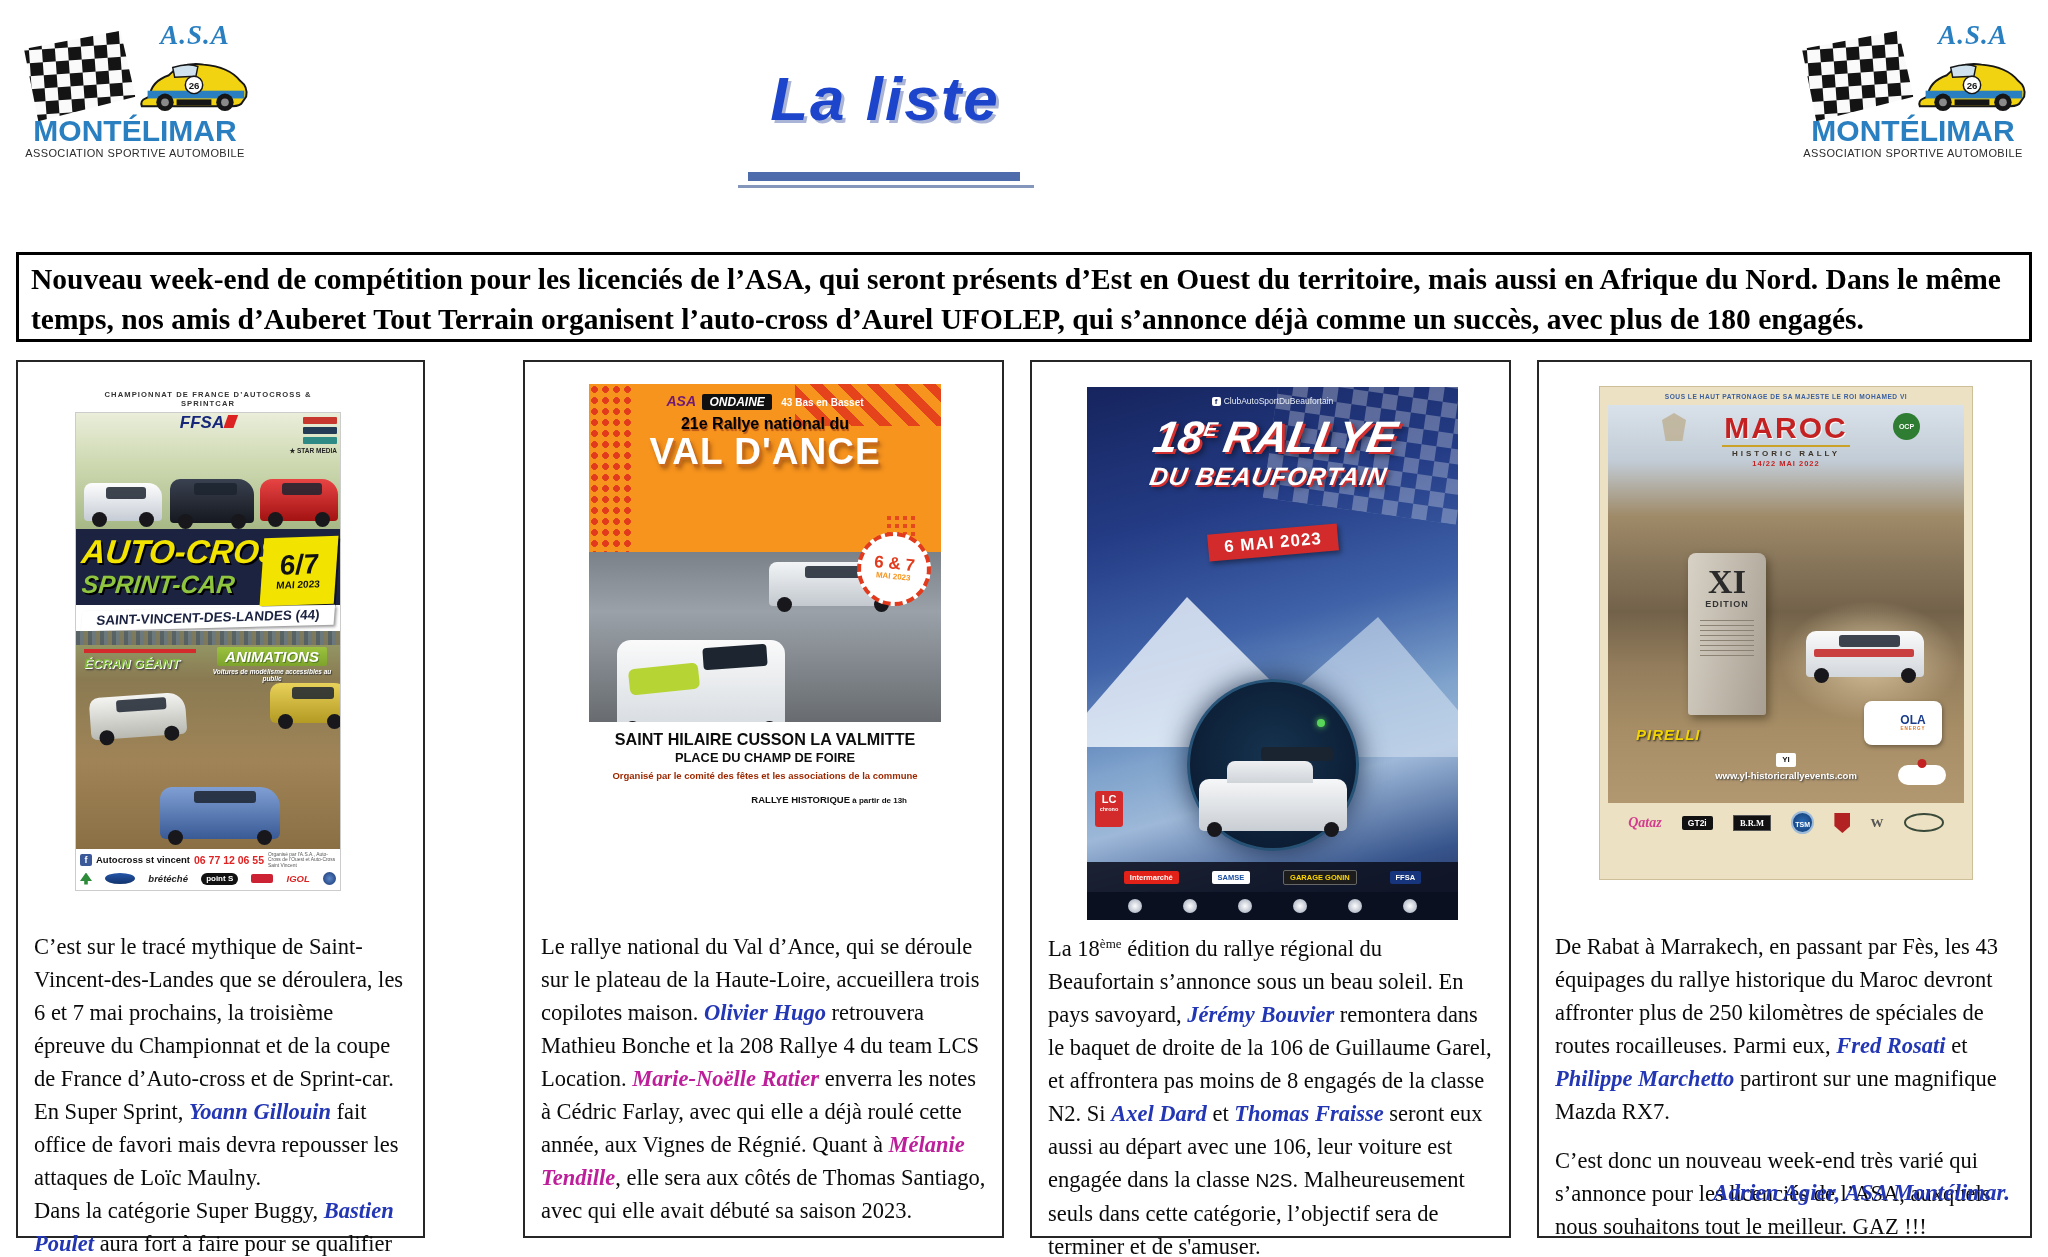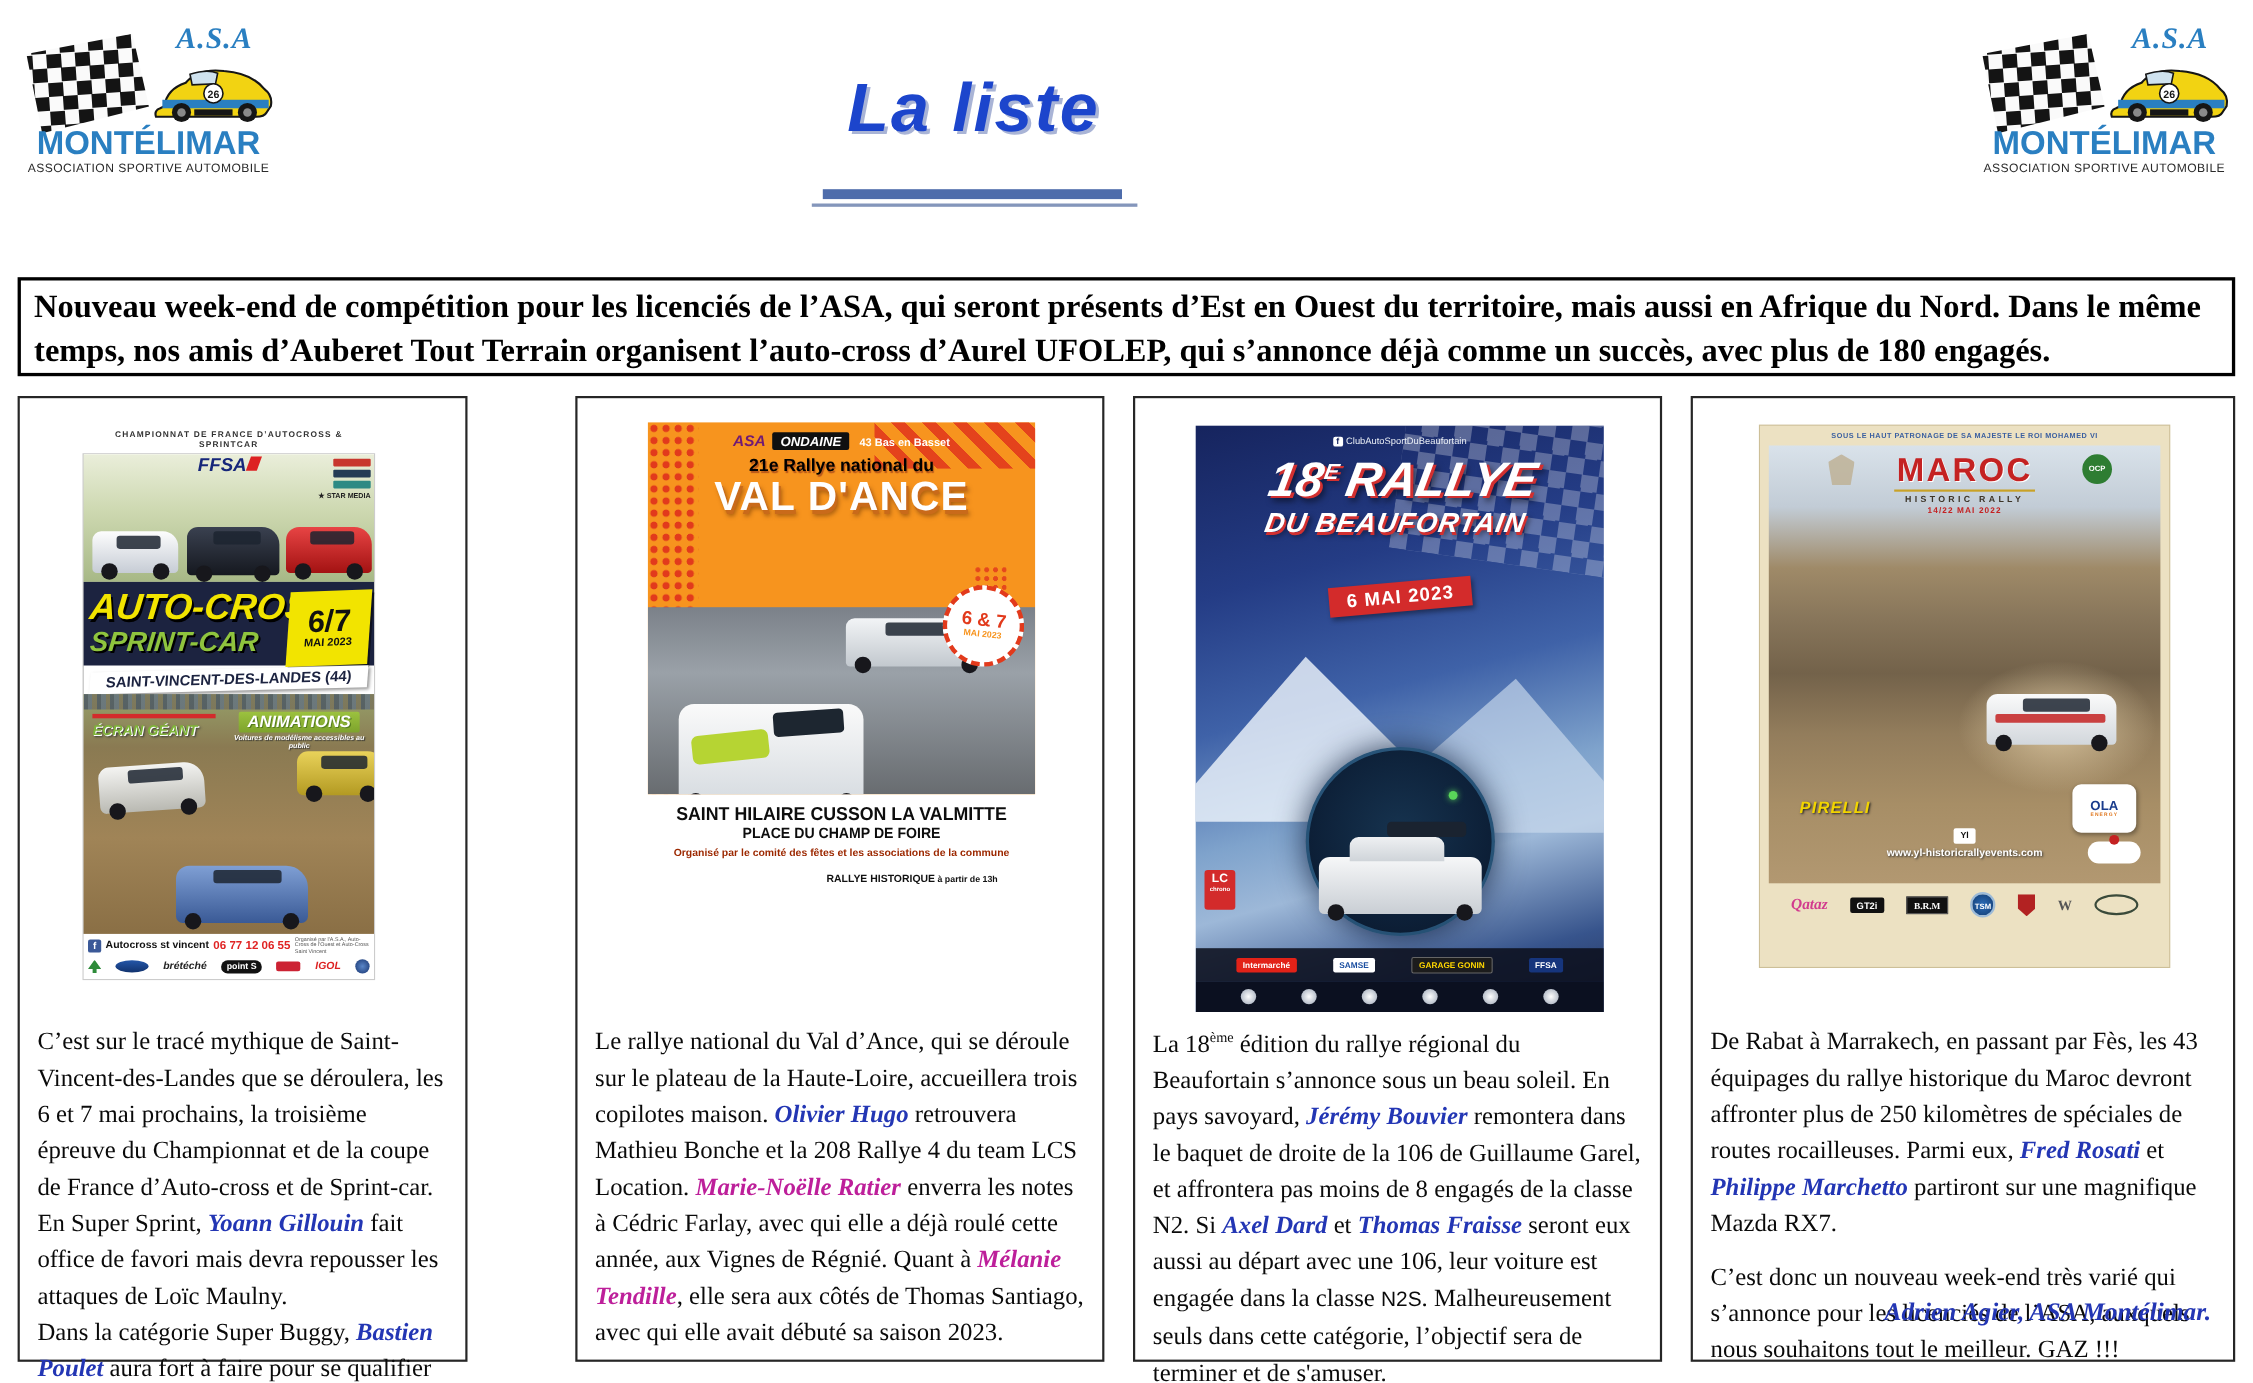--- a/index.html
+++ b/index.html
@@ -205,22 +205,22 @@
     background:linear-gradient(100deg,#d8d2c6,#a89f92);box-shadow:3px 4px 8px rgba(40,30,10,.45);}
   .a4-xi{font:700 34px/1 "Liberation Serif",serif;color:#2b2b2b;margin-top:12px;}
   .a4-ed{font:700 9px/1.3 "Liberation Sans",sans-serif;color:#333;letter-spacing:1px;}
   .a4-stlines{margin:5px auto 0;width:54px;height:42px;background:repeating-linear-gradient(rgba(0,0,0,0) 0 4px,#8b8274 4px 5px);}
   .a4-dust{position:absolute;right:4px;top:196px;width:180px;height:120px;
     background:radial-gradient(closest-side,rgba(216,196,158,.95),rgba(216,196,158,0));}
   .a4-car{right:40px;top:226px;width:118px;height:46px;background:linear-gradient(#fafafa,#d2d7dc);border-radius:10px 12px 4px 4px;}
   .a4-stripe{position:absolute;left:8px;top:18px;right:10px;height:8px;background:#c42222;border-radius:2px;opacity:.85;}
   .a4-pirelli{position:absolute;left:28px;top:322px;font:italic 900 15px/1 "Liberation Sans",sans-serif;color:#f2d400;
     letter-spacing:1px;text-shadow:1px 1px 2px #222;}
-  .a4-ola{position:absolute;right:22px;top:308px;width:58px;height:44px;background:#fff;border-radius:8px;
-    display:flex;flex-direction:column;align-items:center;justify-content:center;box-shadow:1px 2px 4px rgba(0,0,0,.35);}
+  .a4-ola{position:absolute;right:22px;top:296px;width:58px;height:44px;background:#fff;border-radius:8px;
+    display:flex;flex-direction:column;align-items:center;justify-content:center;box-shadow:1px 2px 4px rgba(0,0,0,.35);padding-left:20px;}
   .a4-olat{font:900 12px/1 "Liberation Sans",sans-serif;color:#1a3c8c;}
   .a4-olas{font:700 4.5px/1.4 "Liberation Sans",sans-serif;color:#e07820;letter-spacing:1px;}
   .a4-yl{position:absolute;left:50%;transform:translateX(-50%);top:348px;width:20px;height:14px;background:#fff;color:#111;
     font:900 8px/14px "Liberation Sans",sans-serif;text-align:center;border-radius:2px;}
   .a4-url{position:absolute;left:0;right:0;top:366px;text-align:center;color:#fff;
     font:900 9.5px/1 "Liberation Sans",sans-serif;text-shadow:1px 1px 2px #333;}
   .a4-redlogo{position:absolute;right:18px;top:360px;width:48px;height:20px;background:#fff;border-radius:10px;}
   .a4-reddot{position:absolute;left:50%;top:-6px;transform:translateX(-50%);width:9px;height:9px;background:#c42222;border-radius:50%;}
   .a4-strip{display:flex;align-items:center;justify-content:space-evenly;height:40px;}
   .a4-qataz{font:italic 900 14px/1 "Liberation Serif",serif;color:#d23b8e;}
@@ -449,20 +449,25 @@
 
 <div class="card" id="card4">
   <div class="a4">
     <div class="a4-pat">SOUS LE HAUT PATRONAGE DE SA MAJESTE LE ROI MOHAMED VI</div>
     <div class="a4-photo">
       <div class="a4-crest"></div>
       <div class="a4-ocp">OCP</div>
       <div class="a4-maroc">MAROC</div>
       <div class="a4-hr">HISTORIC RALLY</div>
       <div class="a4-date">14/22 MAI 2022</div>
+      <div class="a4-stone">
+        <div class="a4-xi">XI</div>
+        <div class="a4-ed">EDITION</div>
+        <div class="a4-stlines"></div>
+      </div>
       <div class="a4-dust"></div>
       <div class="pcar a4-car">
         <div class="win"></div>
         <div class="a4-stripe"></div>
       </div>
       <div class="a4-pirelli">PIRELLI</div>
       <div class="a4-ola">
         <div class="a4-olat">OLA</div>
         <div class="a4-olas">ENERGY</div>
       </div>

